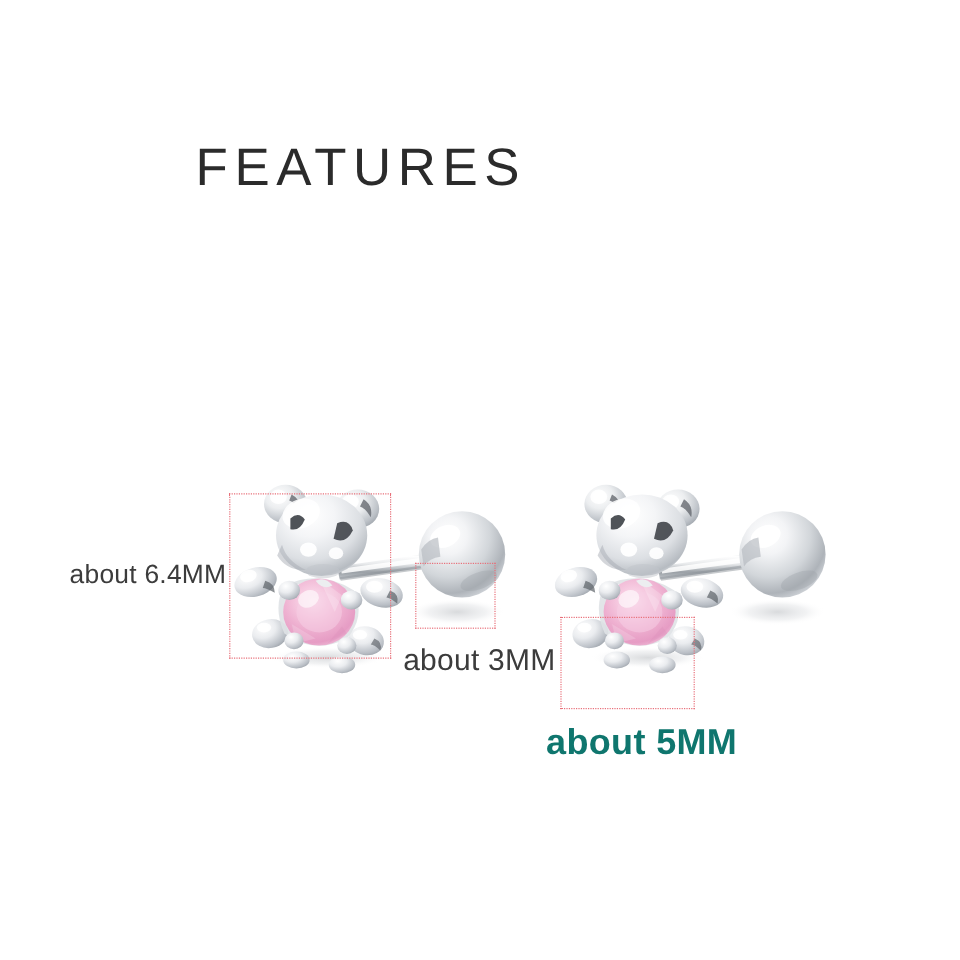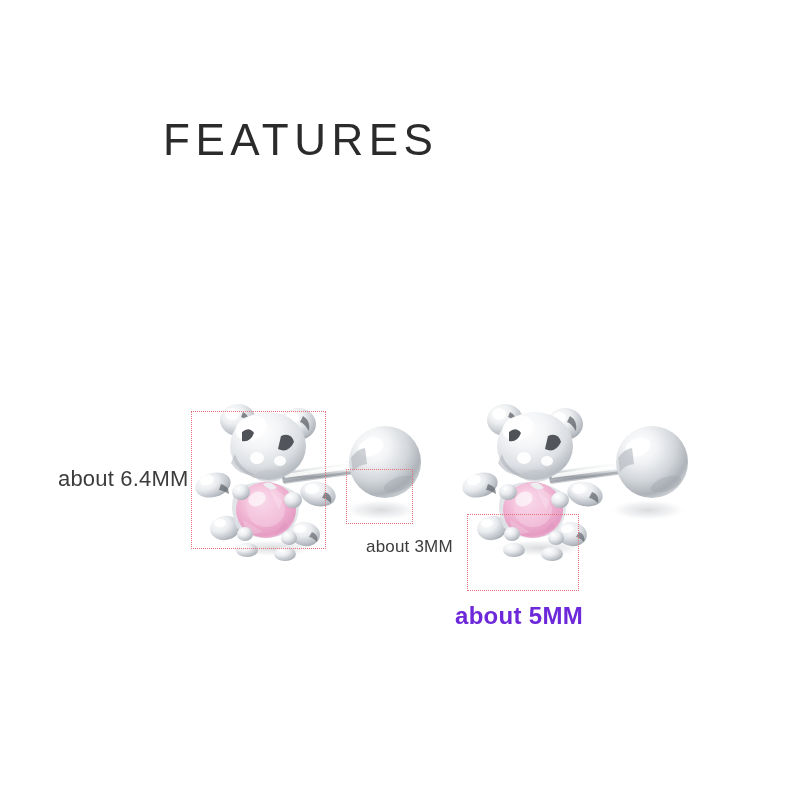--- a/index.html
+++ b/index.html
@@ -41,32 +41,31 @@
   .label-64 {
     left: 58px;
     top: 468px;
     font-size: 22px;
     font-weight: 500;
     letter-spacing: 0.2px;
   }
   .label-3 {
     left: 336px;
     top: 538px;
-    font-size: 17px;
+    font-size: 25px;
     font-weight: 500;
     letter-spacing: 0.2px;
-    margin-left: 30px;
   }
   .label-5 {
     left: 455px;
     top: 604px;
-    font-size: 24px;
+    font-size: 30px;
     font-weight: 700;
     letter-spacing: 0.3px;
-    color: #6d28d9;
+    color: #0f766e;
   }
 
   
   .dim-box {
     position: absolute;
     border: 1.5px dotted #e8707a;
     box-sizing: border-box;
     background: transparent;
     pointer-events: none;
   }

